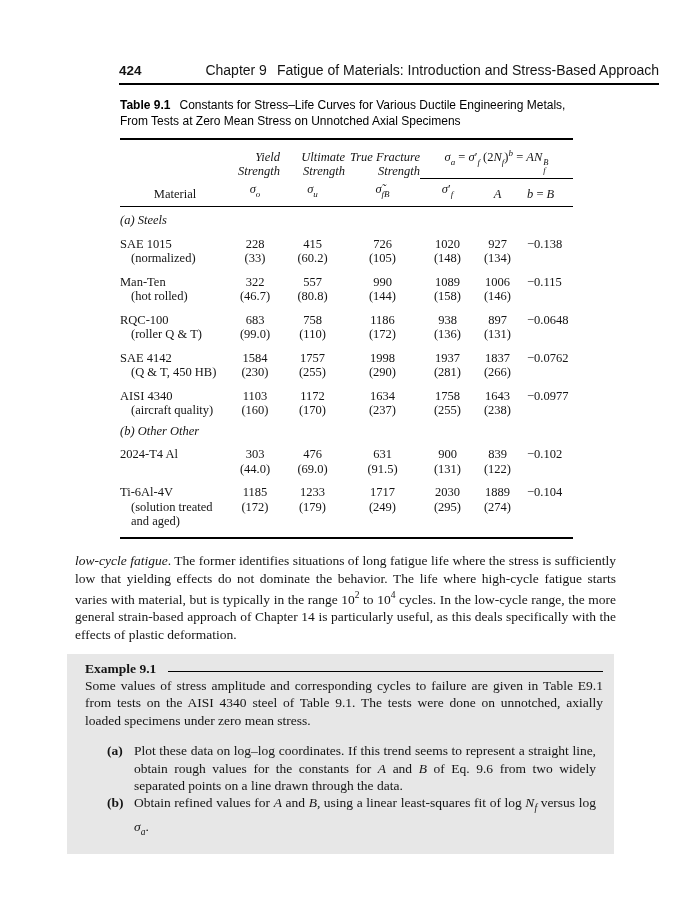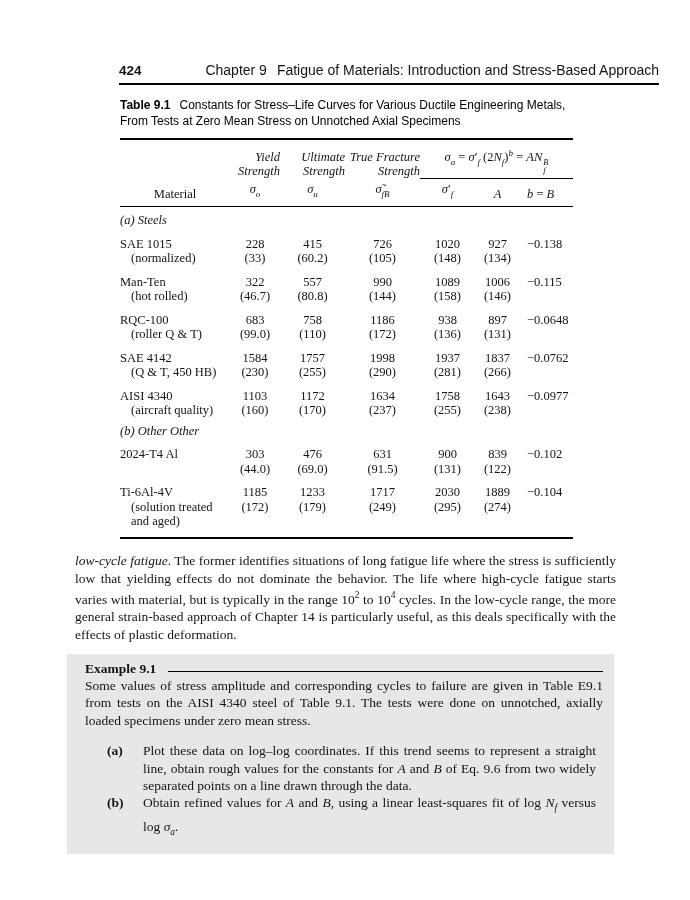--- a/index.html
+++ b/index.html
@@ -68,21 +68,21 @@
     position:absolute; top:654px; left:67px; width:547px;
     box-sizing:border-box; padding:7px 11px 13px 18px;
   }
   .ex-title-row { display:flex; align-items:center; }
   .ex-title { font-weight:bold; font-size:13.5px; white-space:nowrap; }
   .ex-rule { flex:1; height:1px; background:#000; margin-left:12px; margin-top:4px; }
   .ex-intro { font-size:13.5px; line-height:17.4px; text-align:justify; }
   .ex-items { margin-top:13px; margin-left:22px; margin-right:7px; }
   .ex-item { display:flex; font-size:13.5px; line-height:17.4px; }
   .ex-item-label { width:27px; flex-shrink:0; font-weight:bold; }
-  .ex-item-text { flex:1; text-align:justify;margin-left:9px; }
+  .ex-item-text { flex:1; text-align:justify; }
   .ex-item-text sub { font-size:9.5px; }
 </style>
 </head>
 <body>
 
 <div class="page">
 
   <div class="run-head">
     <span class="page-num">424</span>
     <span class="rh-right">

